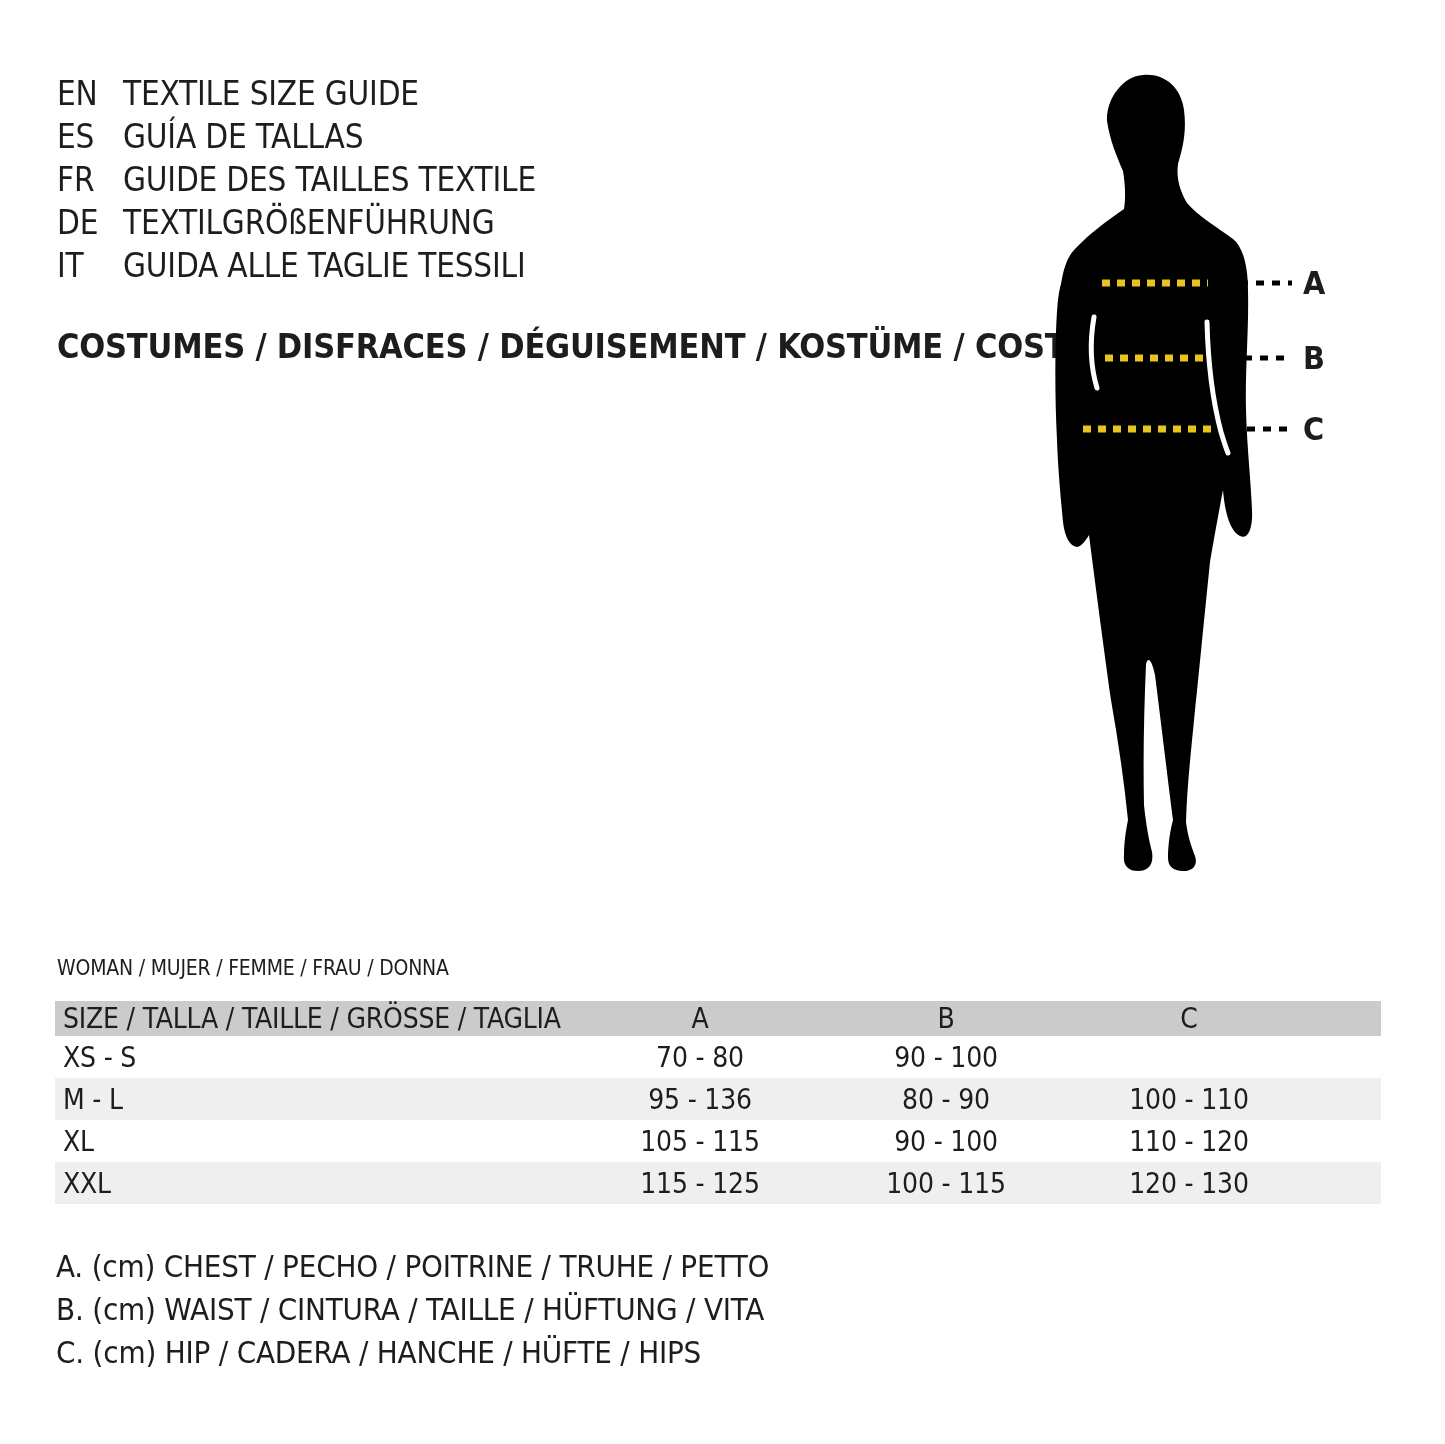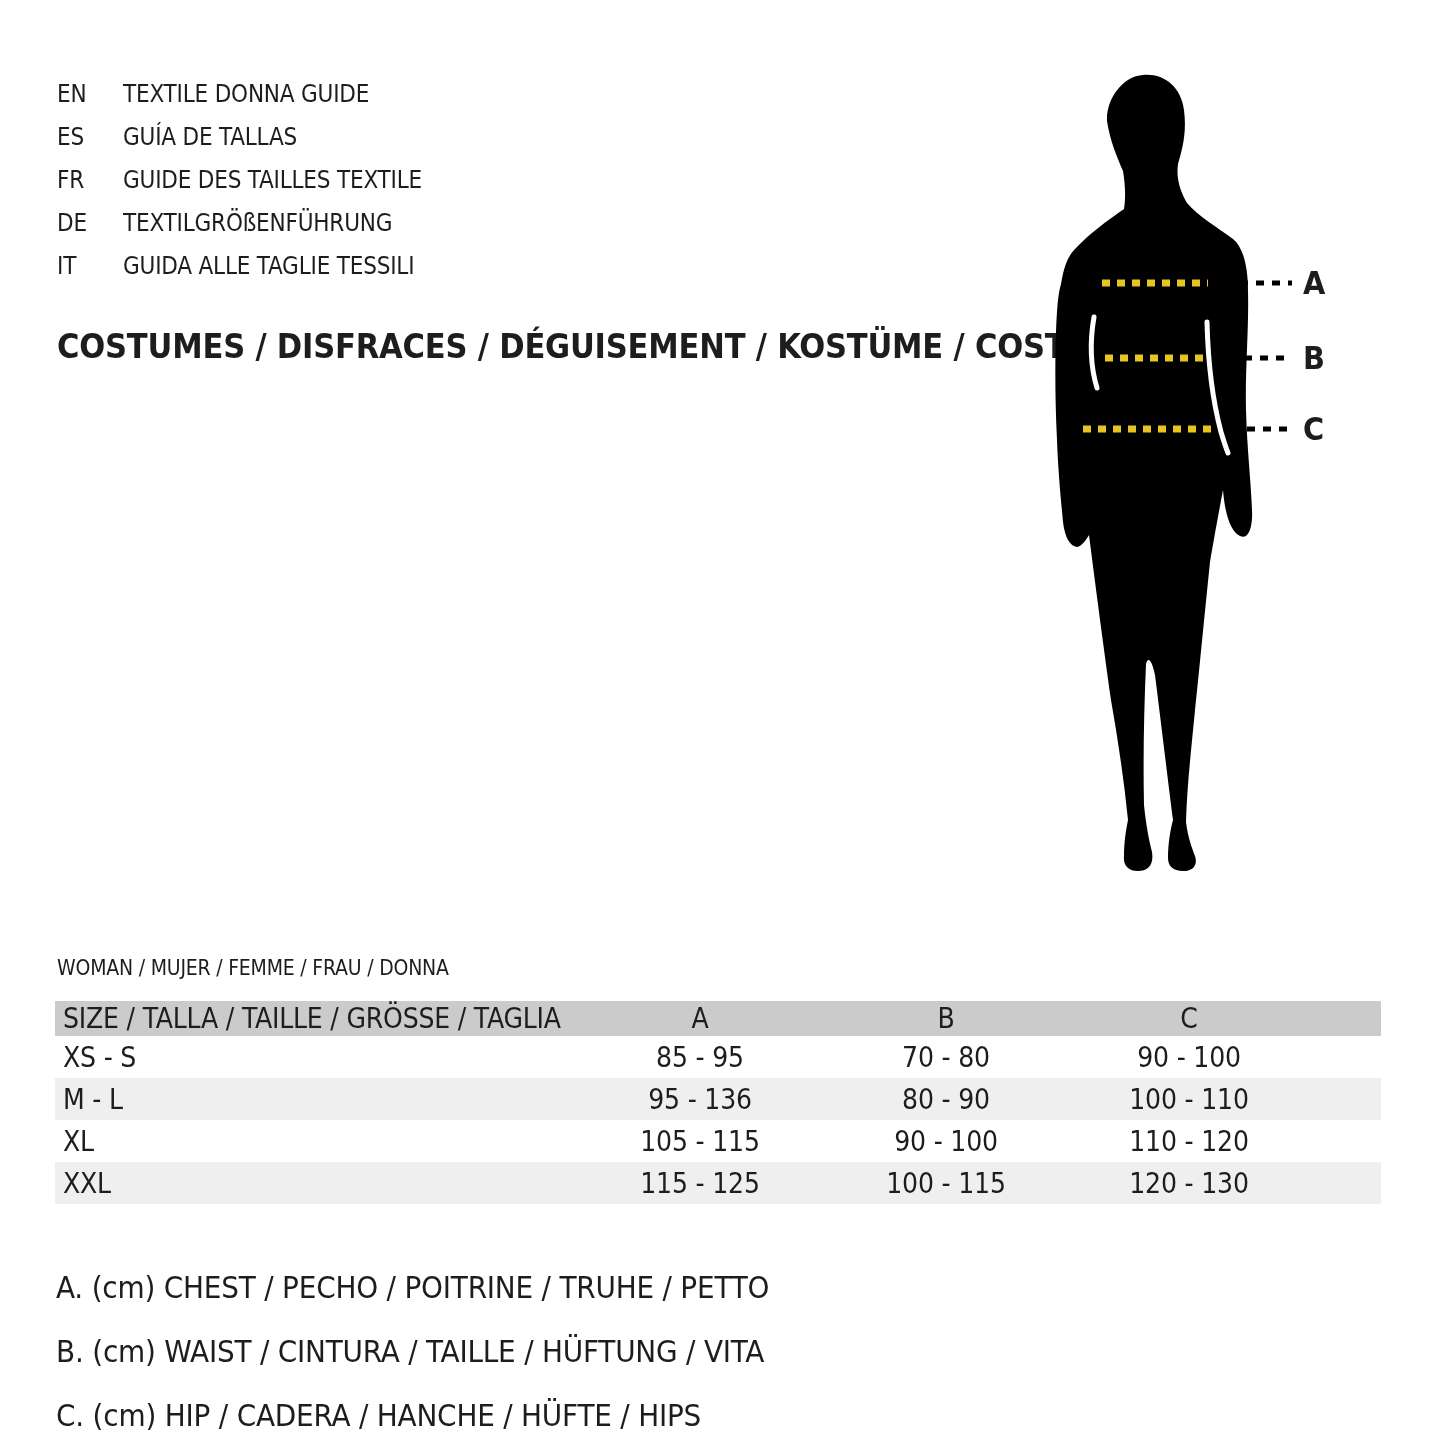--- a/index.html
+++ b/index.html
@@ -4,21 +4,21 @@
 <style>
   html,body{margin:0;padding:0;background:#fff;}
   .page{
     position:relative;width:1445px;height:1444px;background:#ffffff;overflow:hidden;
     font-family:"DejaVu Sans","Liberation Sans",sans-serif;
     font-stretch:condensed;
     color:#1d1d1d;letter-spacing:-0.2px;
   }
   
   .lang-list{position:absolute;left:57px;top:72px;}
-  .lang-row{display:flex;height:43px;align-items:center;font-size:24px;}
+  .lang-row{display:flex;height:43px;align-items:center;font-size:33px;}
   .lang-code{width:66px;flex:0 0 66px;}
   
   .costumes{position:absolute;left:57px;top:326px;font-size:34px;font-weight:bold;white-space:nowrap;}
   
   .figure{position:absolute;left:1040px;top:70px;width:300px;height:810px;}
   .figure svg{position:absolute;left:0;top:0;}
   .measure-label{position:absolute;left:263px;width:40px;text-align:left;font-size:32px;font-weight:bold;line-height:32px;}
   .label-a{top:197px;}
   .label-b{top:272px;}
   .label-c{top:343px;}
@@ -26,31 +26,31 @@
   .woman{position:absolute;left:57px;top:956px;font-size:21px;white-space:nowrap;}
   
   .size-table{position:absolute;left:55px;top:1001px;width:1326px;font-size:28px;}
   .tr{display:grid;grid-template-columns:450px 390px 102px 384px;height:42px;}
   .tr.thead{height:35px;background:#cbcbcb;}
   .tr.stripe{background:#efefef;}
   .td{display:flex;align-items:center;justify-content:center;white-space:nowrap;}
   .td.lab{justify-content:flex-start;padding-left:8px;}
   
   .legend{position:absolute;left:56px;top:1244px;}
-  .legend-row{height:43px;display:flex;align-items:center;font-size:31px;white-space:nowrap;margin-top:21px;}
+  .legend-row{height:43px;display:flex;align-items:center;font-size:31px;white-space:nowrap;}
 </style>
 </head>
 <body>
 
 <div class="page">
 
   <div class="lang-list">
     <div class="lang-row">
       <span class="lang-code">EN</span>
-      <span class="lang-label">TEXTILE DONNA GUIDE</span>
+      <span class="lang-label">TEXTILE SIZE GUIDE</span>
     </div>
     <div class="lang-row">
       <span class="lang-code">ES</span>
       <span class="lang-label">GUÍA DE TALLAS</span>
     </div>
     <div class="lang-row">
       <span class="lang-code">FR</span>
       <span class="lang-label">GUIDE DES TAILLES TEXTILE</span>
     </div>
     <div class="lang-row">
@@ -122,21 +122,20 @@
 
   <div class="size-table">
     <div class="tr thead">
       <div class="td lab">SIZE / TALLA / TAILLE / GRÖSSE / TAGLIA</div>
       <div class="td">A</div>
       <div class="td">B</div>
       <div class="td">C</div>
     </div>
     <div class="tr">
       <div class="td lab">XS - S</div>
-      <div class="td">85 - 95</div>
       <div class="td">70 - 80</div>
       <div class="td">90 - 100</div>
     </div>
     <div class="tr stripe">
       <div class="td lab">M - L</div>
       <div class="td">95 - 136</div>
       <div class="td">80 - 90</div>
       <div class="td">100 - 110</div>
     </div>
     <div class="tr">

